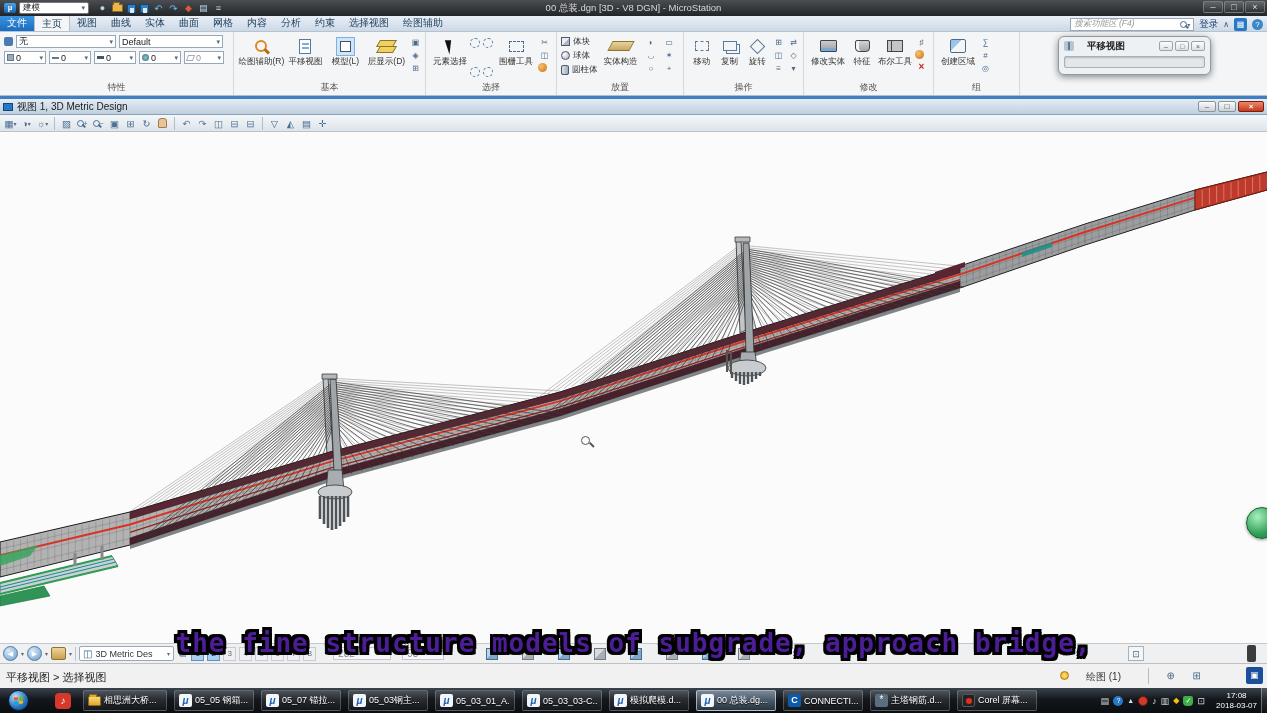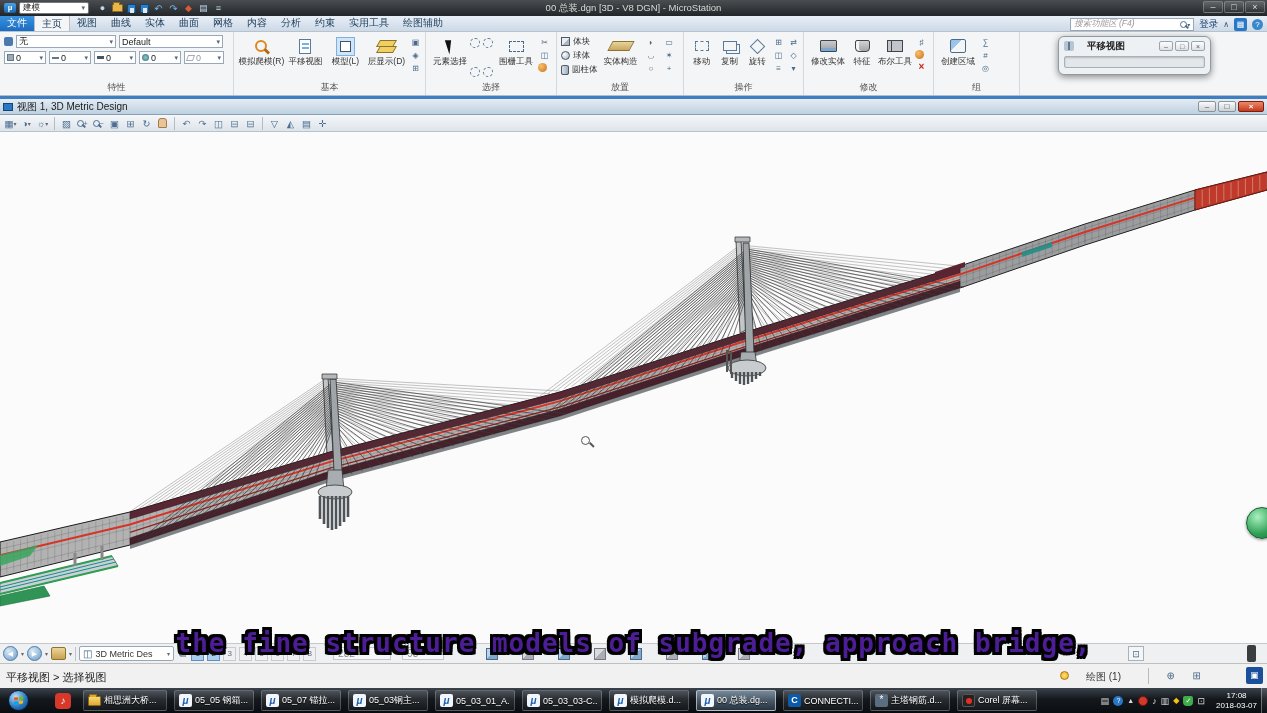--- a/index.html
+++ b/index.html
@@ -222,21 +222,21 @@
     <div class="file-tab">文件</div>
     <div class="rtab active">主页</div>
     <div class="rtab">视图</div>
     <div class="rtab">曲线</div>
     <div class="rtab">实体</div>
     <div class="rtab">曲面</div>
     <div class="rtab">网格</div>
     <div class="rtab">内容</div>
     <div class="rtab">分析</div>
     <div class="rtab">约束</div>
-    <div class="rtab">实用工具</div>
+    <div class="rtab">选择视图</div>
     <div class="rtab">绘图辅助</div>
     <div class="tab-right">
       <div class="rib-search">
         <span class="ph">搜索功能区 (F4)</span>
         <span class="mag" style="margin-left:auto;"></span>
         <span class="mini-dd" style="font-size:6px;color:#567;">▾</span>
       </div>
       <span class="signin">登录</span>
       <span class="chev-up">∧</span>
       <span class="grid-ic">▦</span>
@@ -279,21 +279,21 @@
           </div>
       </div>
       <div class="glabel">特性</div>
     </div>
 
     <div class="rgroup" style="width:192px;display:flex;padding:3px 2px 0 4px;">
       <div class="rbtn">
           <span class="ic">
             <span class="ic-mag-org"></span>
           </span>
-          <span class="lbl">模拟爬模(R)</span>
+          <span class="lbl">绘图辅助(R)</span>
         </div>
       <div class="rbtn" style="width:42px;">
           <span class="ic">
             <span class="ic-doc"></span>
           </span>
           <span class="lbl">平移视图</span>
         </div>
       <div class="rbtn" style="width:40px;">
           <span class="ic">
             <span class="ic-model"></span>

